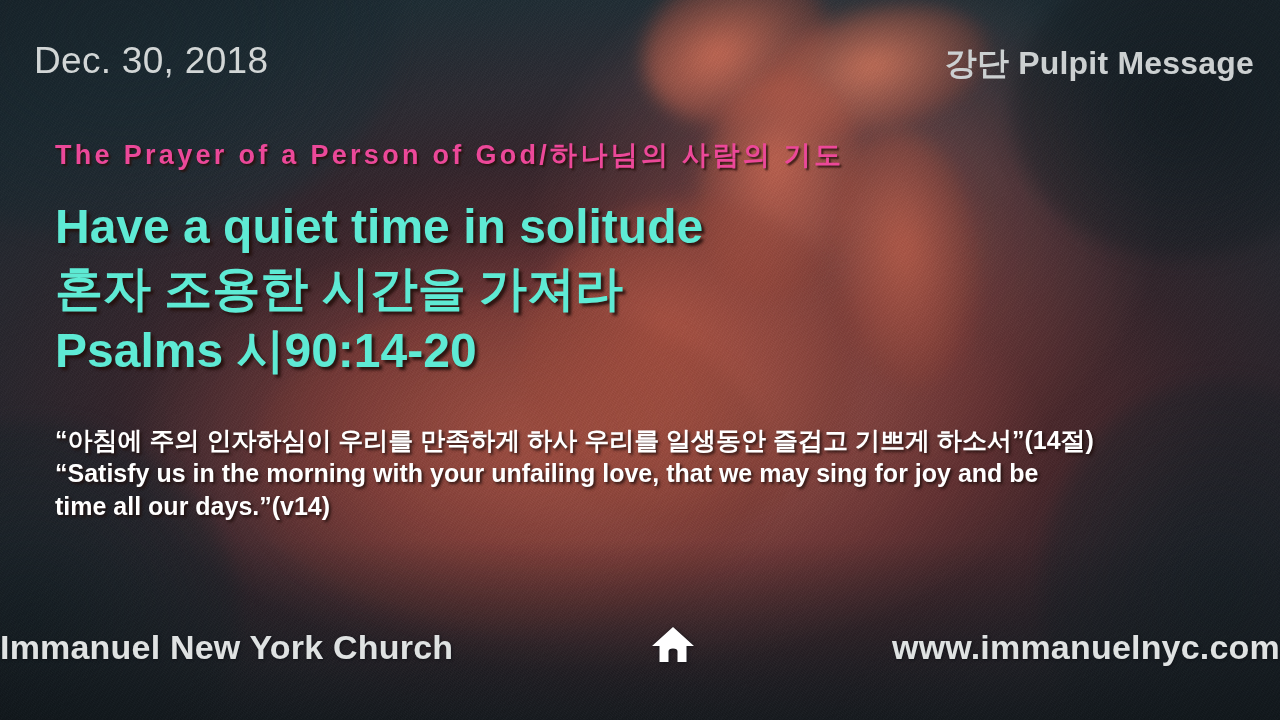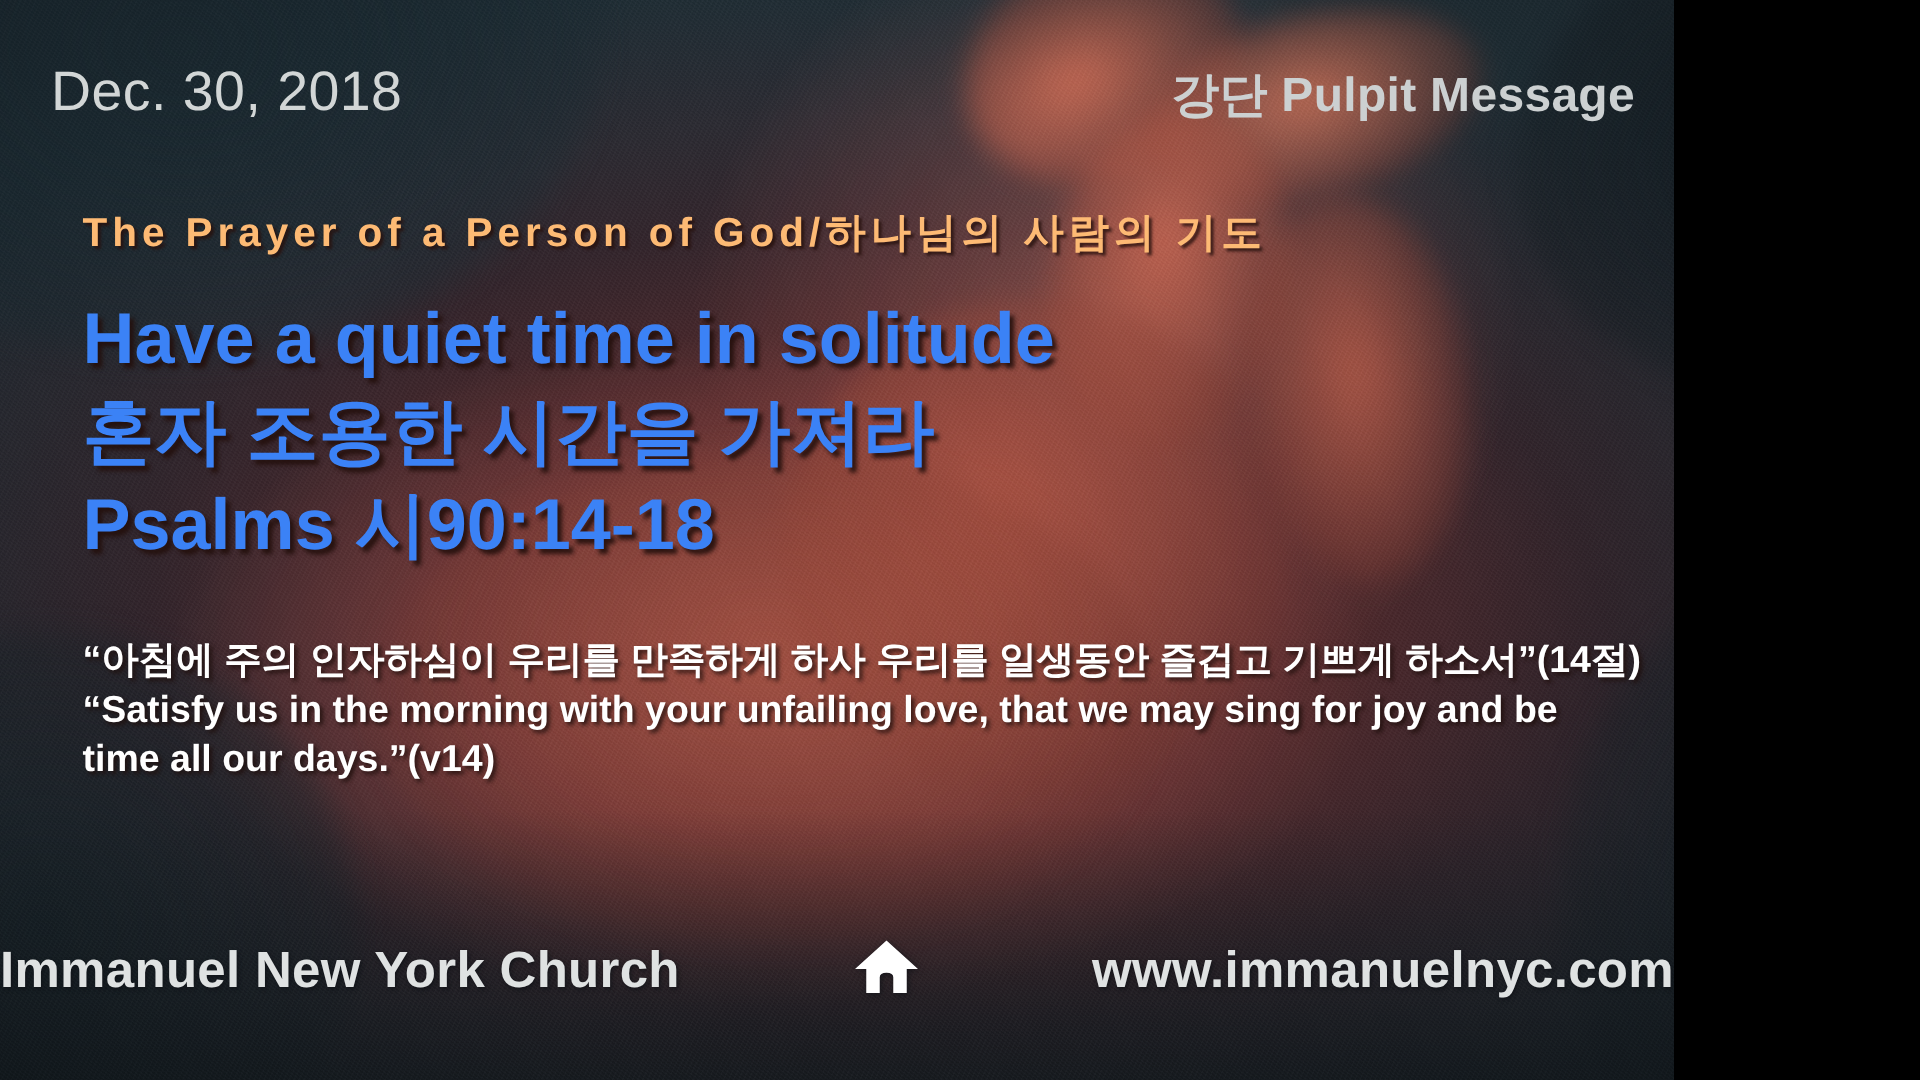--- a/index.html
+++ b/index.html
@@ -2,21 +2,21 @@
 <html><head>
 <meta charset="utf-8">
 <style>
   html, body {
     margin: 0;
     padding: 0;
     background: #000;
   }
   #slide {
     position: relative;
-    width: 1116px;
+    width: 1280px;
     height: 720px;
     overflow: hidden;
     font-family: "Liberation Sans", sans-serif;
     background: #22343c;
   }
 
   
   .bg-layer {
     position: absolute;
     inset: 0;
@@ -73,28 +73,28 @@
     letter-spacing: .3px; white-space: nowrap;
   }
   .category {
     position: absolute; right: 26px; top: 42px;
     font-size: 32px; font-weight: 700; color: #ccd0d1;
     letter-spacing: .2px; white-space: nowrap;
   }
 
   .series {
     position: absolute; left: 55px; top: 137px;
-    font-size: 27px; font-weight: bold; color: #fdba74;
+    font-size: 27px; font-weight: bold; color: #ec4899;
     letter-spacing: 3.3px; white-space: nowrap;
     text-shadow: 2px 2px 2px rgba(40,18,14,.85);
   }
 
   .titles { position: absolute; left: 55px; top: 196px; }
   .title-line {
-    font-size: 48px; font-weight: bold; color: #3b82f6;
+    font-size: 48px; font-weight: bold; color: #5eead4;
     line-height: 62px; white-space: nowrap;
     text-shadow: 3px 3px 3px rgba(35,15,12,.9);
   }
 
   .verses { position: absolute; left: 55px; top: 424px; width: 1180px; }
   .verse-line {
     font-size: 25px; font-weight: bold; color: #ffffff;
     line-height: 33px;
     text-shadow: 2px 2px 3px rgba(30,14,12,.85);
   }
@@ -136,21 +136,21 @@
   <div class="content">
 
     <div class="date">Dec. 30, 2018</div>
     <div class="category">강단 Pulpit Message</div>
 
     <div class="series">The Prayer of a Person of God/하나님의 사람의 기도</div>
 
     <div class="titles">
       <div class="title-line">Have a quiet time in solitude</div>
       <div class="title-line">혼자 조용한 시간을 가져라</div>
-      <div class="title-line">Psalms 시90:14-18</div>
+      <div class="title-line">Psalms 시90:14-20</div>
     </div>
 
     <div class="verses">
       <div class="verse-line">“아침에 주의 인자하심이 우리를 만족하게 하사 우리를 일생동안 즐겁고 기쁘게 하소서”(14절)</div>
       <div class="verse-line">“Satisfy us in the morning with your unfailing love, that we may sing for joy and be</div>
       <div class="verse-line">time all our days.”(v14)</div>
     </div>
 
     <div class="footer">
       <div class="church-name">Immanuel New York Church</div>

